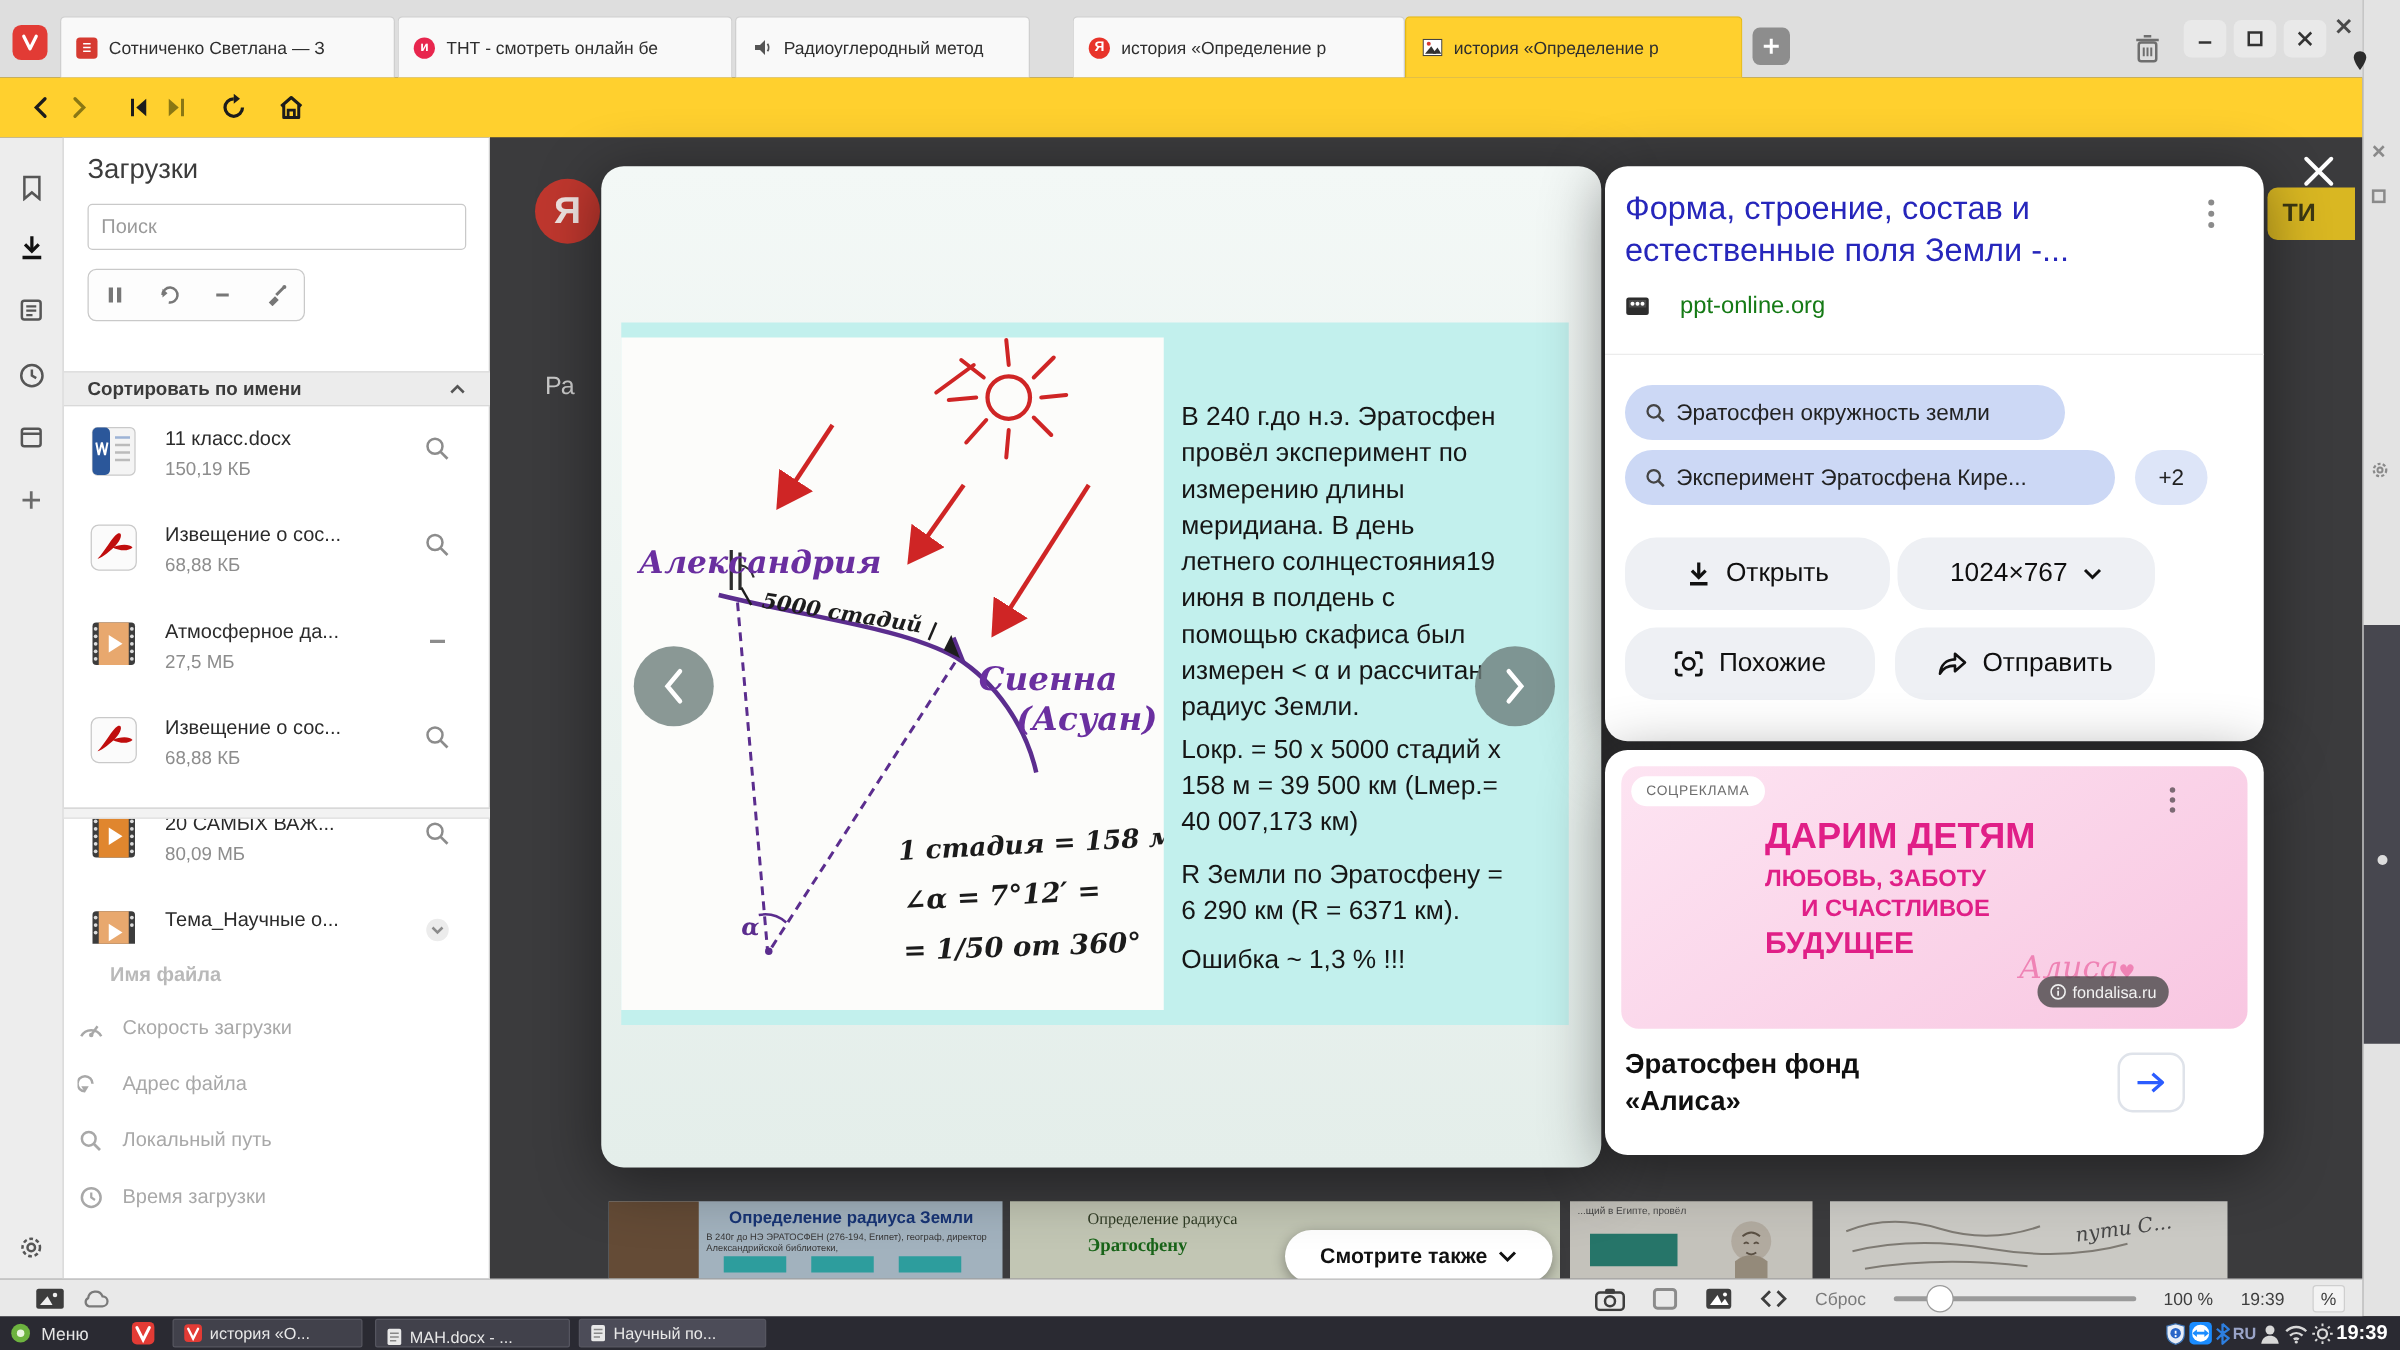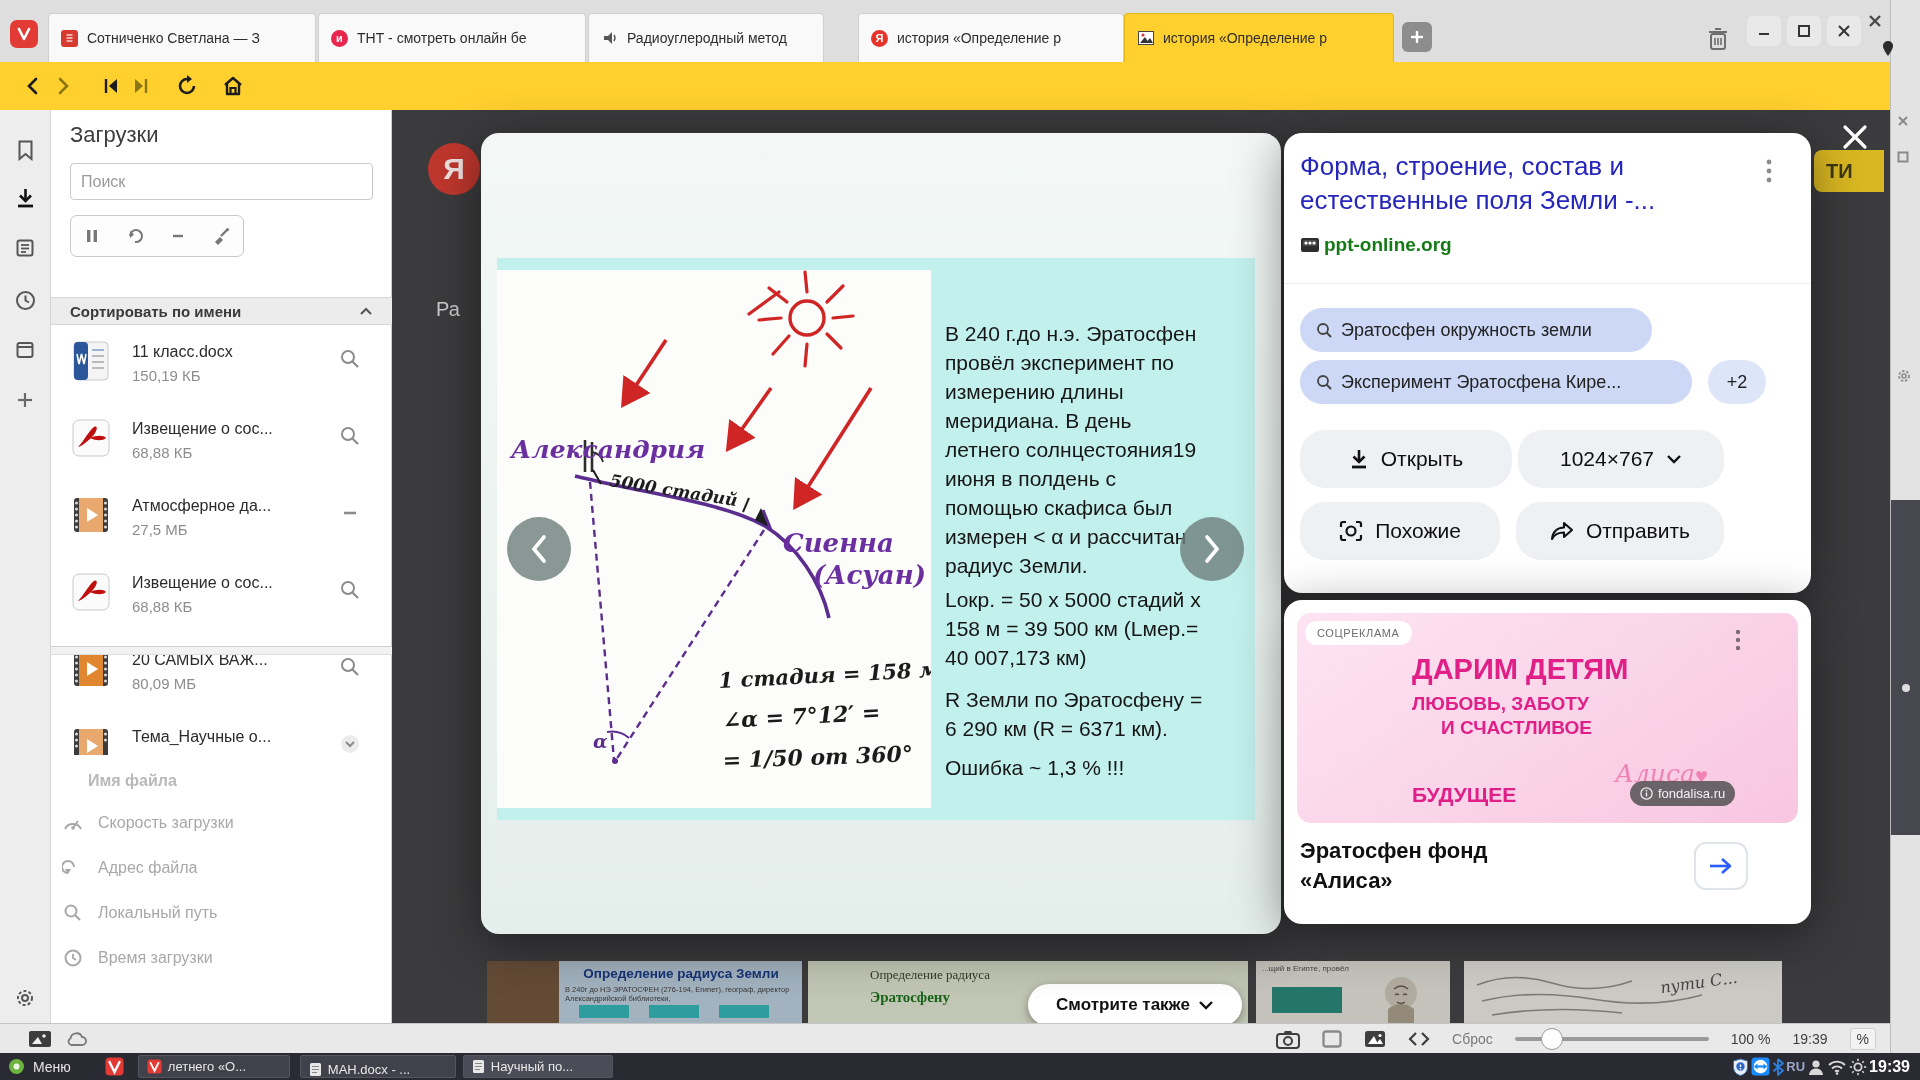--- a/index.html
+++ b/index.html
@@ -58,21 +58,21 @@
       display:flex;align-items:center;justify-content:center;gap:8px;font-size:17px;font-weight:600;color:#111;}
   
   .imgcard{left:481px;top:133px;width:800px;height:801px;border-radius:18px;background:linear-gradient(180deg,#f3f8f6,#e4eeea);
       box-shadow:0 10px 50px rgba(0,0,0,.45);}
   .theimg{left:16px;top:125px;width:758px;height:562px;background:#c2f0ed;}
   .draw{left:0;top:12px;width:434px;height:538px;background:#fcfcfa;}
   .cyantxt{position:absolute;font-size:21px;color:#161616;white-space:nowrap;}
   .navcirc{width:64px;height:64px;border-radius:50%;background:rgba(109,126,124,.8);display:flex;align-items:center;justify-content:center;}
   .infocard{left:1284px;top:133px;width:527px;height:460px;border-radius:18px;background:#fff;box-shadow:0 10px 50px rgba(0,0,0,.45);}
   .ititle{left:16px;top:16px;width:420px;font-size:26px;line-height:34px;color:#2626bb;}
-  .src{left:16px;top:101px;display:flex;align-items:center;gap:4px;font-size:19px;font-weight:bold;color:#157a15;}
+  .src{left:16px;top:101px;display:flex;align-items:center;gap:24px;font-size:19px;font-weight:normal;color:#157a15;}
   .idiv{left:0;top:150px;width:527px;height:1px;background:#ececec;}
   .chip{height:44px;background:#ccd8f5;border-radius:22px;display:flex;align-items:center;gap:8px;padding:0 16px;box-sizing:border-box;font-size:18px;color:#222;white-space:nowrap;overflow:hidden;}
   .btn{height:58px;background:#eef0f4;border-radius:25px;display:flex;align-items:center;justify-content:center;gap:12px;font-size:21px;color:#0f0f0f;}
   .adcard{left:1284px;top:600px;width:527px;height:324px;border-radius:18px;background:#fff;box-shadow:0 10px 50px rgba(0,0,0,.45);}
   .adpink{left:13px;top:13px;width:501px;height:210px;border-radius:14px;background:linear-gradient(145deg,#fde4f2,#f8c6e1);overflow:hidden;}
   .soctag{left:8px;top:8px;height:24px;background:#fff;border-radius:12px;display:flex;align-items:center;padding:0 12px;
       font-size:11px;letter-spacing:.6px;color:#6d6d6d;}
   .adl{position:absolute;left:115px;color:#e01f87;font-weight:800;white-space:nowrap;}
   .brandsig{left:318px;top:146px;font-family:"DejaVu Serif",serif;font-style:italic;font-size:25px;color:#ef83b5;}
   .dombadge{left:333px;top:168px;height:25px;background:rgba(72,72,72,.8);border-radius:13px;display:flex;align-items:center;gap:5px;
@@ -695,21 +695,21 @@
       <div class="abs" style="left:438px;top:16px;">
         <svg width="6" height="22" viewBox="0 0 6 22">
             <circle cx="3" cy="3" r="2.2" fill="#7c6a74"></circle>
             <circle cx="3" cy="11" r="2.2" fill="#7c6a74"></circle>
             <circle cx="3" cy="19" r="2.2" fill="#7c6a74"></circle>
           </svg>
       </div>
       <div class="adl" style="top:40px;font-size:29px;">ДАРИМ ДЕТЯМ</div>
       <div class="adl" style="top:80px;font-size:19px;">ЛЮБОВЬ, ЗАБОТУ</div>
       <div class="adl" style="top:104px;font-size:19px;margin-left:29px;">И СЧАСТЛИВОЕ</div>
-      <div class="adl" style="top:128px;font-size:21px;margin-top:42px;">БУДУЩЕЕ</div>
+      <div class="adl" style="top:128px;font-size:24px;">БУДУЩЕЕ</div>
       <div class="abs brandsig"><span>Алиса</span><span style="font-size:15px;">♥</span></div>
       <div class="abs dombadge">
         <svg width="13" height="13" viewBox="0 0 13 13">
             <circle cx="6.5" cy="6.5" r="5.6" fill="none" stroke="#eee" stroke-width="1.3"></circle>
             <line x1="6.5" y1="5.5" x2="6.5" y2="9.5" stroke="#eee" stroke-width="1.4"></line>
             <circle cx="6.5" cy="3.6" r="0.9" fill="#eee"></circle>
           </svg>
         <span>fondalisa.ru</span>
       </div>
     </div>
@@ -797,21 +797,21 @@
       <svg width="19" height="19" viewBox="0 0 19 19">
           <rect x="0.5" y="0.5" width="18" height="18" rx="4" fill="#e23b35"></rect>
           <polyline points="4.5,5 9.5,15 14.5,5" fill="none" stroke="#fff" stroke-width="2.4" stroke-linecap="round"></polyline>
         </svg>
     </div>
     <div class="tbtn" style="margin-left:14px;width:152px;">
       <svg width="15" height="15" viewBox="0 0 19 19">
           <rect x="0.5" y="0.5" width="18" height="18" rx="4" fill="#e23b35"></rect>
           <polyline points="4.5,5 9.5,15 14.5,5" fill="none" stroke="#fff" stroke-width="2.4" stroke-linecap="round"></polyline>
         </svg>
-      <span>летнего «О...</span>
+      <span>история «О...</span>
     </div>
     <div class="tbtn" style="margin-left:10px;width:156px;align-items:flex-end;">
       <svg width="13" height="15" viewBox="0 0 13 15">
           <rect x="1" y="1" width="11" height="13" rx="1.5" fill="#e8e8e8"></rect>
           <line x1="3" y1="4.5" x2="10" y2="4.5" stroke="#888" stroke-width="1.2"></line>
           <line x1="3" y1="7.5" x2="10" y2="7.5" stroke="#888" stroke-width="1.2"></line>
           <line x1="3" y1="10.5" x2="8" y2="10.5" stroke="#888" stroke-width="1.2"></line>
         </svg>
       <span>МАН.docx - ...</span>
     </div>

